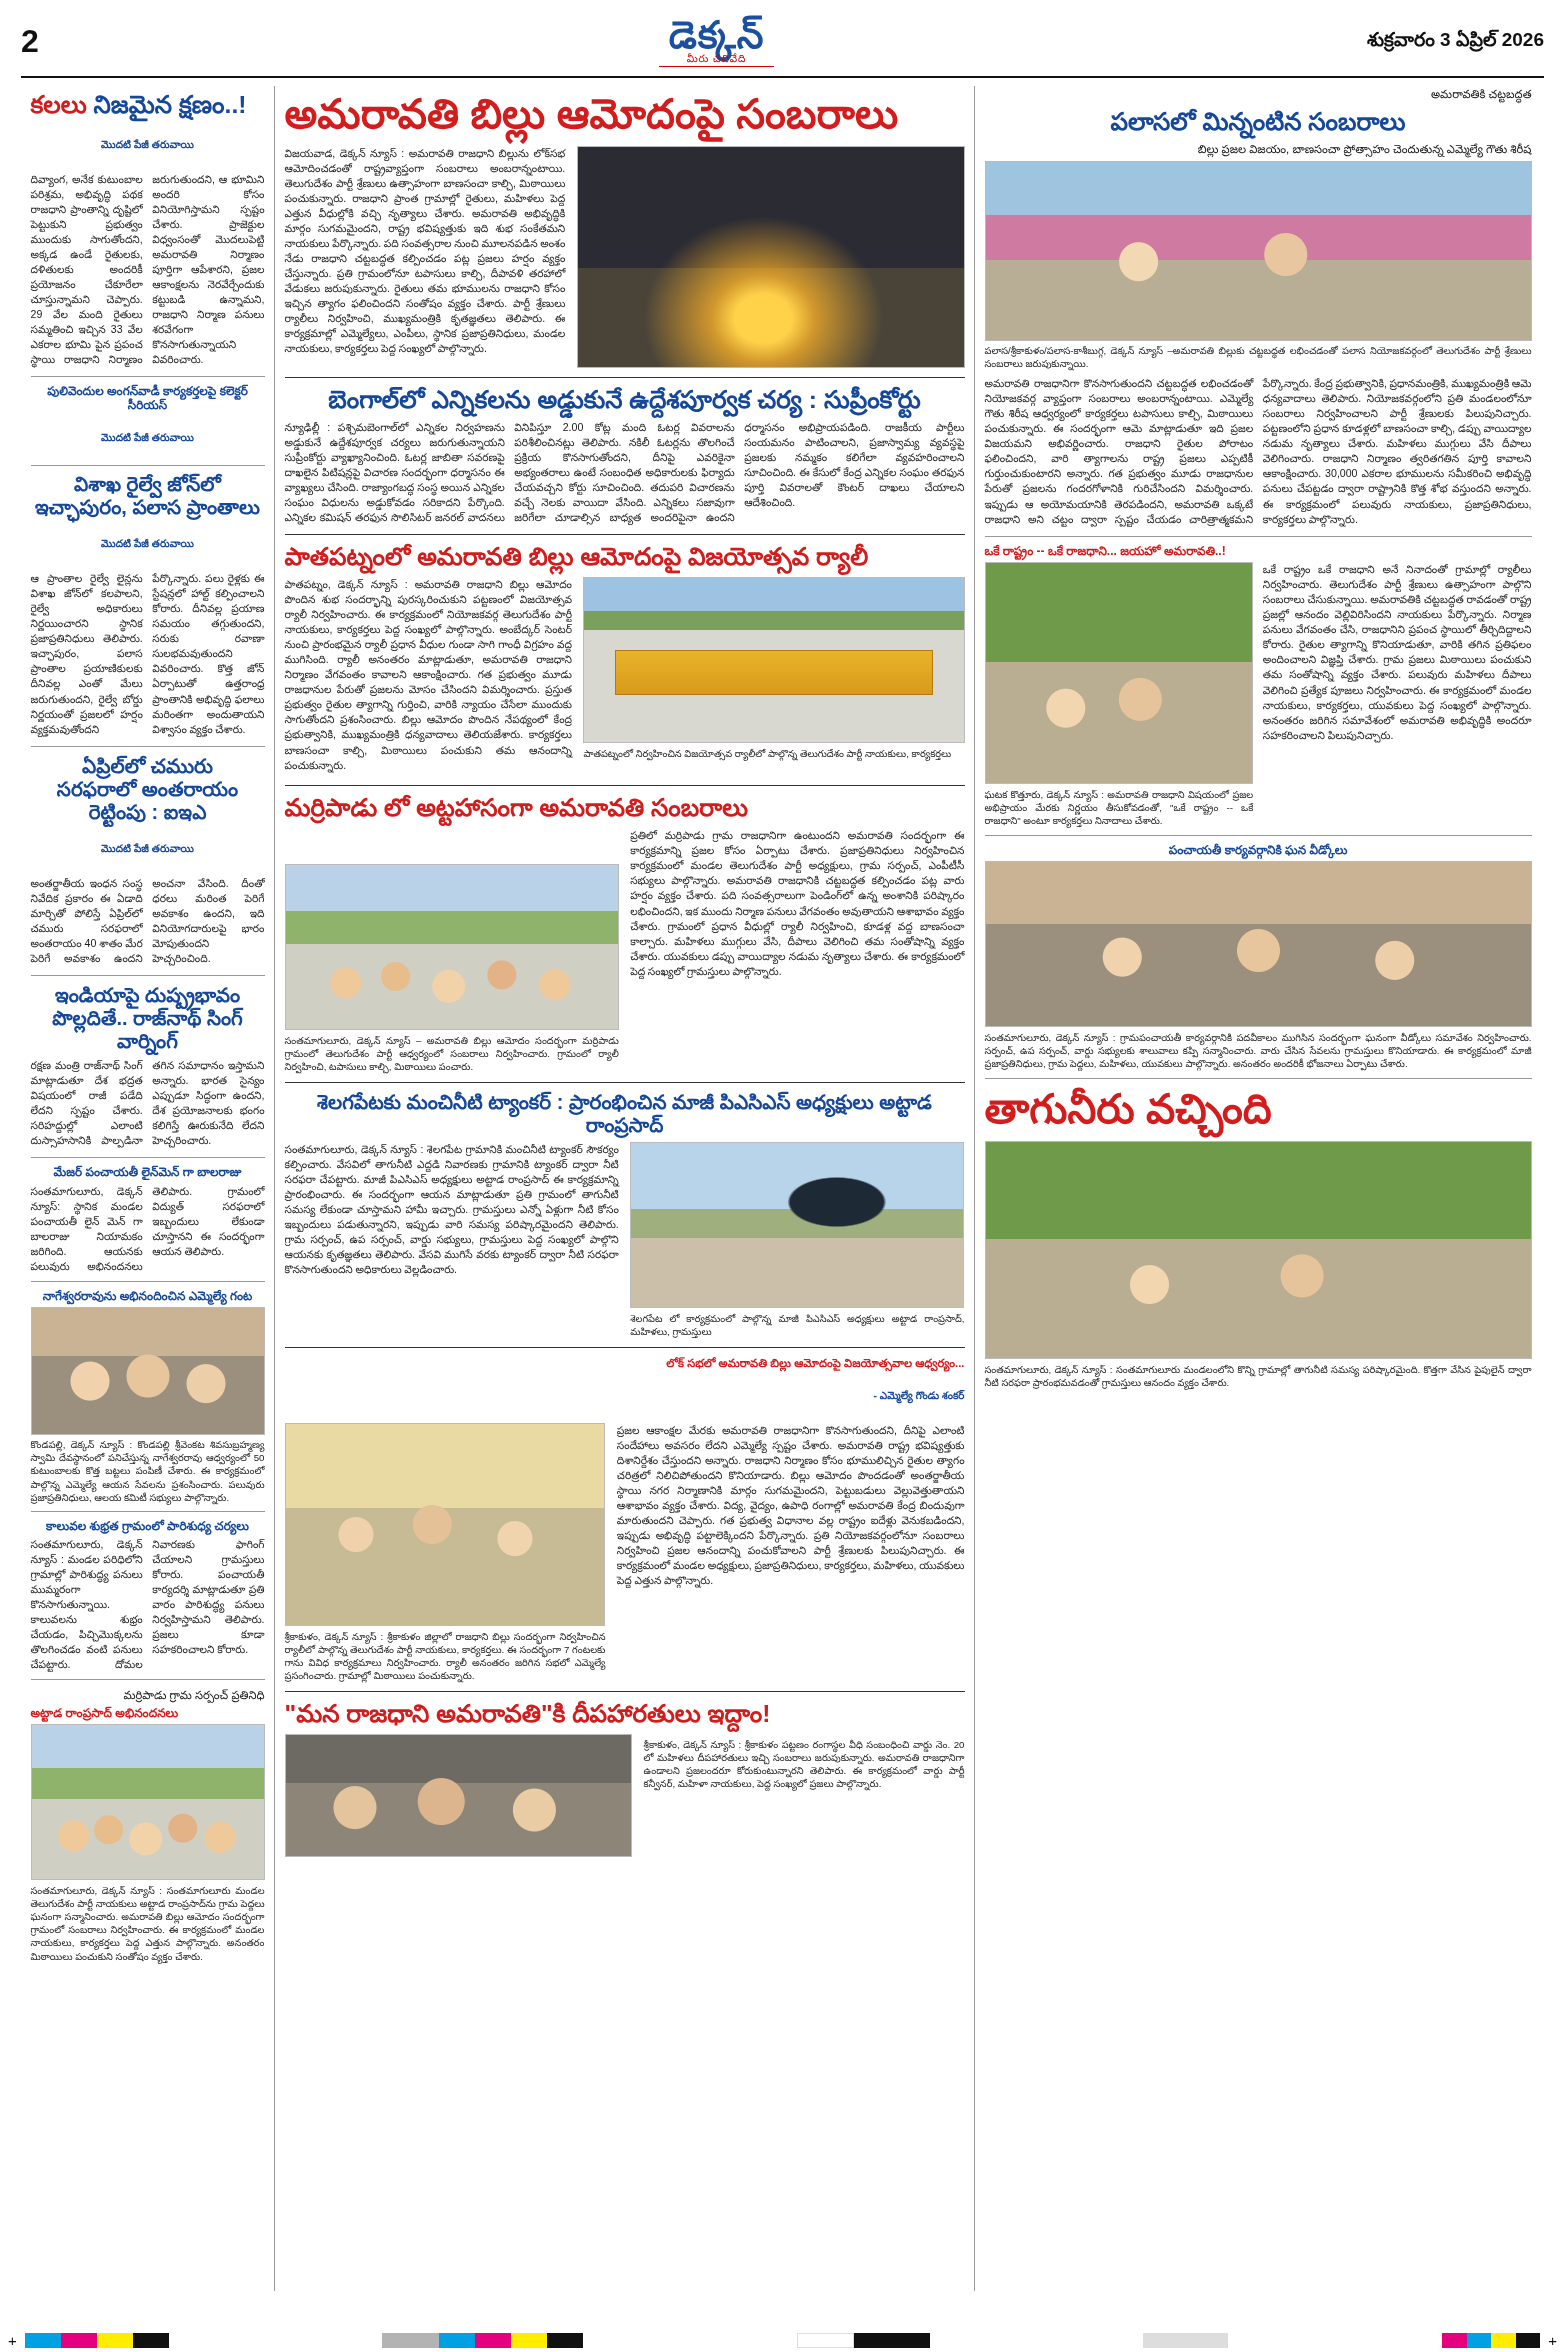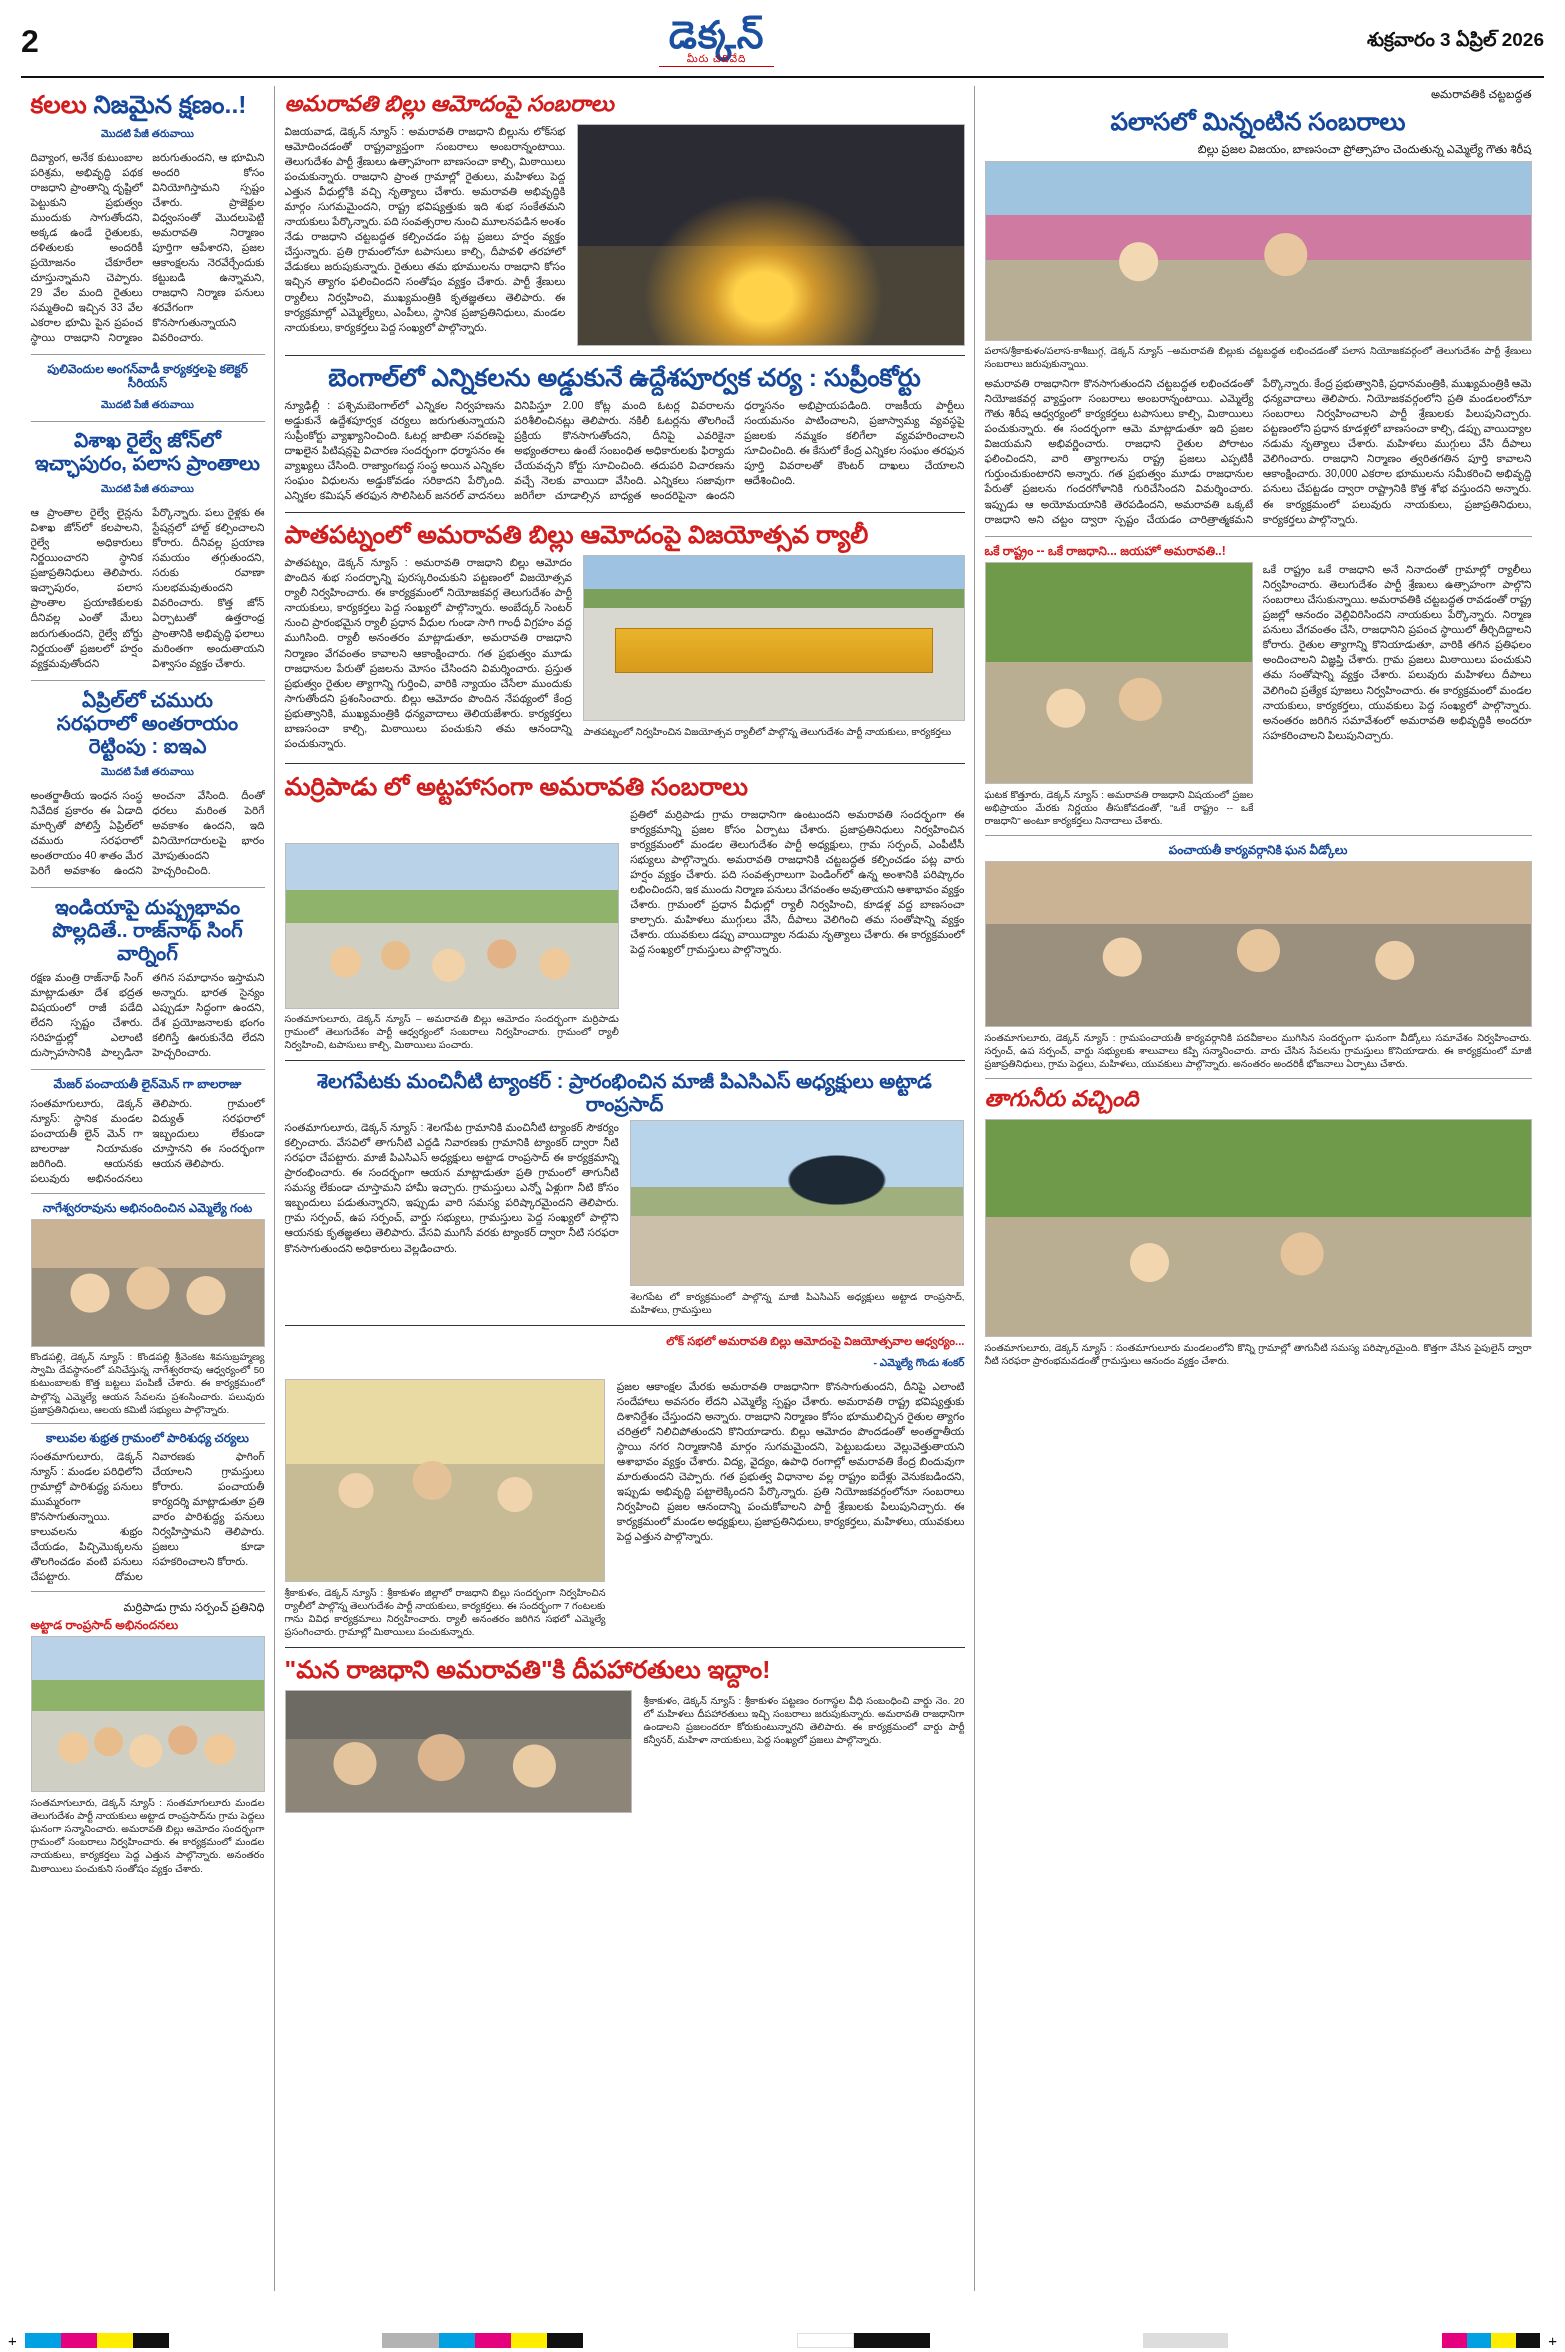--- a/index.html
+++ b/index.html
@@ -44,30 +44,30 @@
   .col-1 { width: 254px; border-right: 0.9px solid #999; }
   .col-2 { width: 700px; border-right: 0.9px solid #999; }
   .col-3 { width: 566px; }
 
   
   .headline-red {
     color:#d31c1c; font-weight:bold; text-align:left; line-height:1.15;
     font-family:"Liberation Sans", sans-serif;
   }
   .headline-blue { color:#15479b; font-weight:bold; text-align:center; line-height:1.15;}
-  .h-xl { font-size: 22px; margin: 5.7px 0 7.6px 0; font-style: italic;}
+  .h-xl { font-size: 41px; margin: 5.7px 0 7.6px 0;}
   .h-lg { font-size: 24.6px; margin: 5.7px 0 5.7px 0;}
   .h-md { font-size: 20px; margin: 4.7px 0 4.7px 0;}
   .h-sm { font-size: 12px; margin: 3.8px 0 3.8px 0;}
   .h-xs { font-size: 12px; margin: 2.8px 0 2.8px 0;}
   .subhead {
     font-size: 11.4px; text-align:right; color:#111; margin:1.9px 0 3.8px 0; line-height:1.3;
   }
   .byline {
-    font-size: 10.4px; text-align:center; color:#15479b; font-weight:bold; margin: 8px 0;
+    font-size: 10.4px; text-align:center; color:#15479b; font-weight:bold; margin: 19px 0;
   }
   .body {
     font-size: 10.6px; line-height: 1.42; text-align: justify; color:#1a1a1a;
     hyphens:auto; word-spacing:-0.3px;
   }
   .body.two { column-count: 2; column-gap: 9.5px; }
   .body.three { column-count: 3; column-gap: 9.5px; }
   .body p { margin: 0 0 3.8px 0; }
   .rule { border:0; border-top:0.9px solid #999; margin: 7.6px 0; }
   .rule-thick { border:0; border-top:1.9px solid #333; margin: 8.5px 0; }

